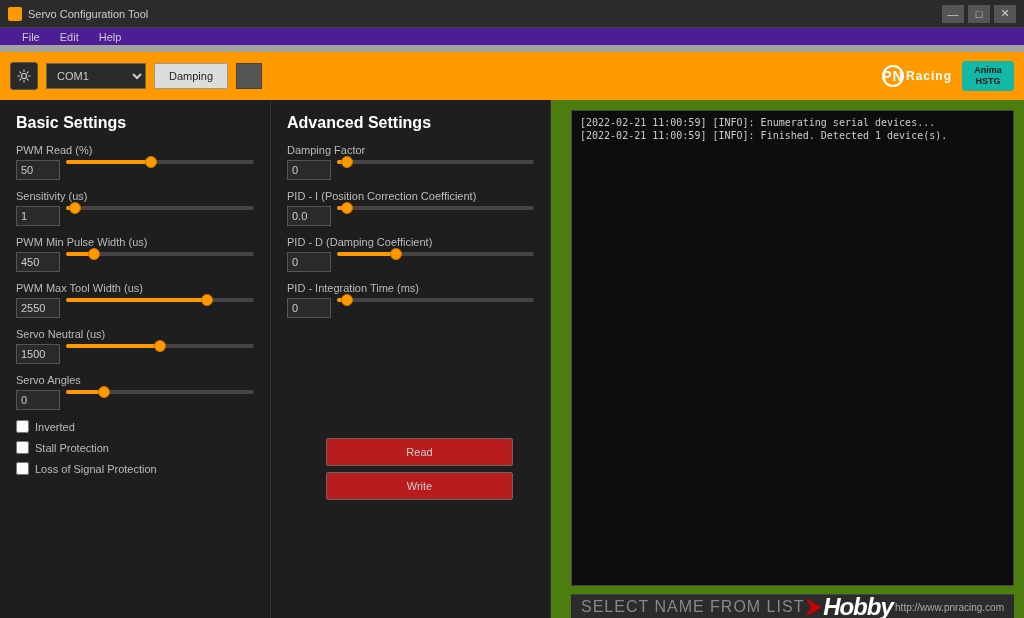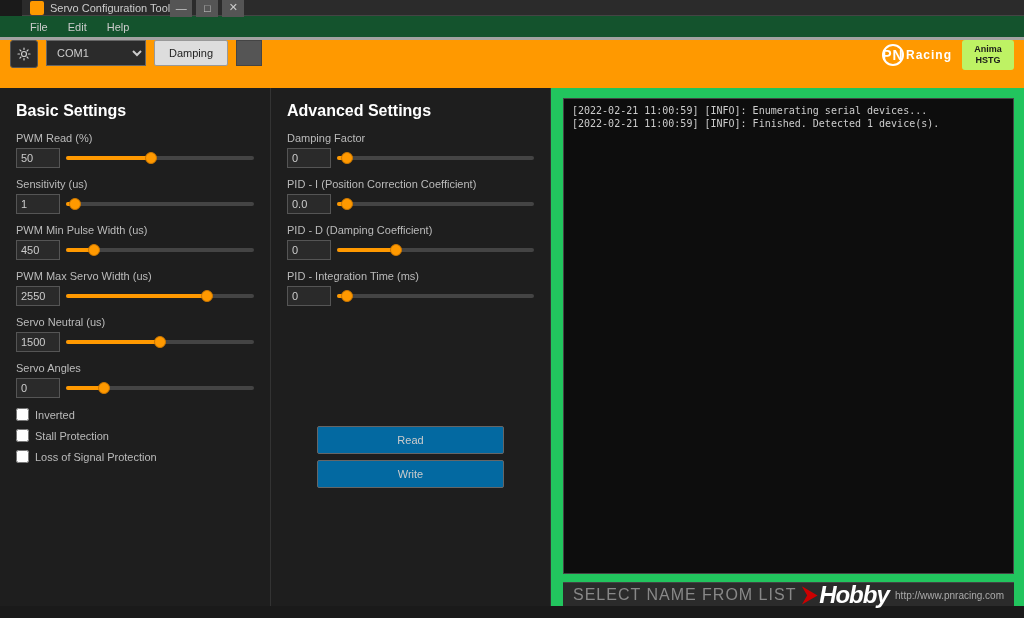--- a/index.html
+++ b/index.html
@@ -9,26 +9,26 @@
       color: #ccc;
       width: 1024px;
       height: 618px;
       overflow: hidden;
       font-size: 12px;
     }
 
     
     #titlebar {
       background: #2b2b2b;
-      height: 16px;
-      display: flex;
-      align-items: center;
+      height: 28px;
+      display: flex;
+      align-items: center;
+      justify-content: space-between;
       padding: 0 8px;
       border-bottom: 1px solid #444;
-      margin-left: 22px;
     }
     #titlebar-left {
       display: flex;
       align-items: center;
       gap: 6px;
       font-size: 11px;
       color: #ccc;
     }
     #titlebar-left .app-icon {
       width: 14px;
@@ -48,40 +48,40 @@
       color: #ccc;
       font-size: 11px;
       cursor: pointer;
       display: flex;
       align-items: center;
       justify-content: center;
     }
 
     
     #menubar {
-      background: #14532d;
+      background: #4c1d95;
       height: 24px;
       display: flex;
       align-items: center;
-      padding: 0 20px;
-      border-bottom: 3px solid #a3a3a3;
+      padding: 0 12px;
+      border-bottom: 7px solid #a3a3a3;
     }
     .menu-item {
       padding: 2px 10px;
       font-size: 11px;
       color: #ccc;
       cursor: pointer;
     }
 
     
     #toolbar {
       background: #f90;
       height: 48px;
       display: flex;
-      align-items: flex-start;
+      align-items: center;
       padding: 0 10px;
       gap: 8px;
     }
     .toolbar-icon-btn {
       width: 28px;
       height: 28px;
       background: #2b2b2b;
       border: 1px solid #555;
       border-radius: 3px;
       display: flex;
@@ -137,21 +137,21 @@
       height: 22px;
       border: 2px solid #fff;
       border-radius: 50%;
       display: flex;
       align-items: center;
       justify-content: center;
       font-size: 14px;
       font-weight: bold;
     }
     .anima-logo {
-      background: #bef264;
+      background: #14b8a6;
       color: #f90;
       font-size: 10px;
       font-weight: bold;
       padding: 2px 6px;
       border-radius: 3px;
       width: 52px;
       height: 30px;
       display: flex;
       align-items: center;
       justify-content: center;
@@ -179,21 +179,20 @@
     .setting-row {
       margin-bottom: 10px;
     }
     .setting-label {
       font-size: 11px;
       color: #bbb;
       margin-bottom: 4px;
     }
     .setting-control {
       display: flex;
-      align-items: center;
       gap: 6px;
     }
     .value-box {
       width: 44px;
       height: 20px;
       background: #2a2a2a;
       border: 1px solid #555;
       color: #ccc;
       font-size: 11px;
       padding: 0 4px;
@@ -245,22 +244,22 @@
       padding: 14px 16px;
       background: #1e1e1e;
       border-left: 1px solid #333;
     }
 
     
     #right-panel {
       flex: 1;
       display: flex;
       flex-direction: column;
-      padding: 10px 10px 0 12px;
-      background: #22c55e;
+      padding: 10px 10px 0 20px;
+      background: #4d7c0f;
       border-left: 1px solid #333;
     }
     #log-area {
       flex: 1;
       background: #0d0d0d;
       border: 1px solid #444;
       padding: 6px 8px;
       font-size: 10px;
       color: #ccc;
       font-family: monospace;
@@ -270,28 +269,29 @@
     .log-line {
       margin-bottom: 2px;
     }
     #action-buttons {
       display: flex;
       flex-direction: column;
       gap: 6px;
       padding-bottom: 6px;
     }
     .action-btn {
-      background: #0369a1;
+      background: #b91c1c;
       border: 1px solid #666;
       color: #ccc;
       height: 28px;
       width: 100%;
       font-size: 11px;
       cursor: pointer;
       border-radius: 2px;
+      margin-left: 9px;
     }
 
     #bottom-logo-bar {
       display: flex;
       align-items: center;
       justify-content: space-between;
       background: #2b2b2b;
       padding: 3px 10px;
       border-top: 1px solid #444;
       height: 24px;
@@ -390,21 +390,21 @@
       <div class="setting-control">
         <input class="value-box" type="text" value="450" style="">
         <div class="slider-track">
           <div class="slider-fill" style="width:15%"></div>
           <div class="slider-thumb" style="left:15%"></div>
         </div>
       </div>
     </div>
 
     <div class="setting-row">
-      <div class="setting-label">PWM Max Servo Width (us)</div>
+      <div class="setting-label">PWM Max Tool Width (us)</div>
       <div class="setting-control">
         <input class="value-box" type="text" value="2550" style="">
         <div class="slider-track">
           <div class="slider-fill" style="width:75%"></div>
           <div class="slider-thumb" style="left:75%"></div>
         </div>
       </div>
     </div>
 
     <div class="setting-row">

